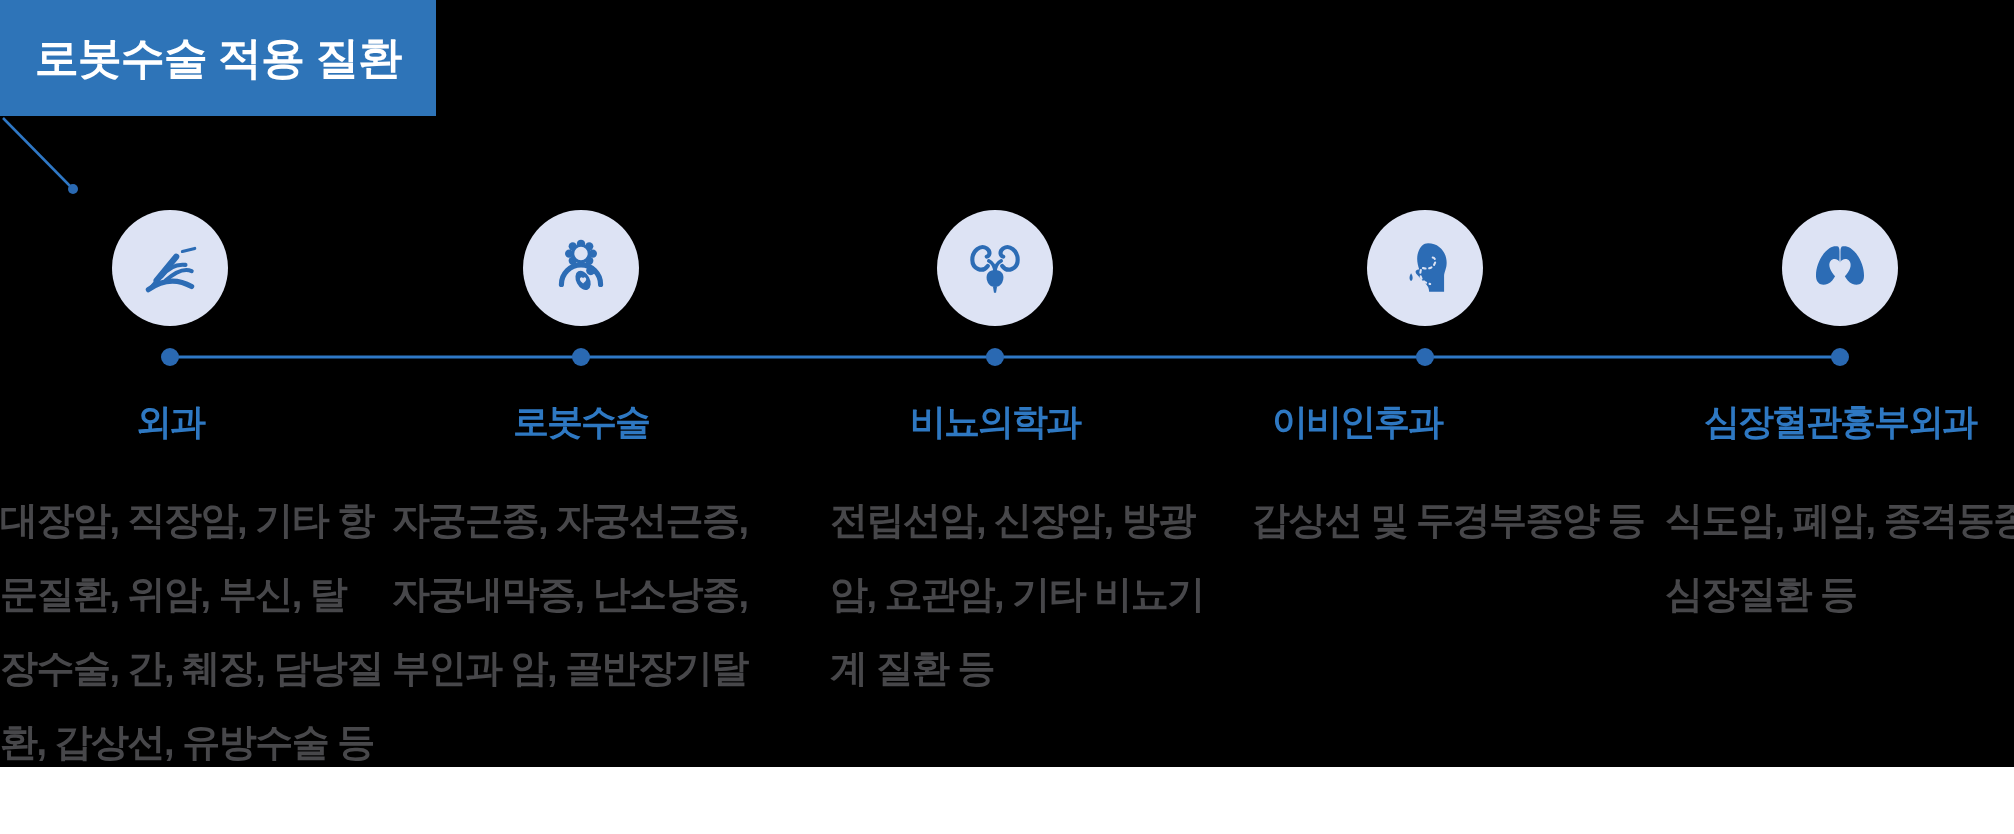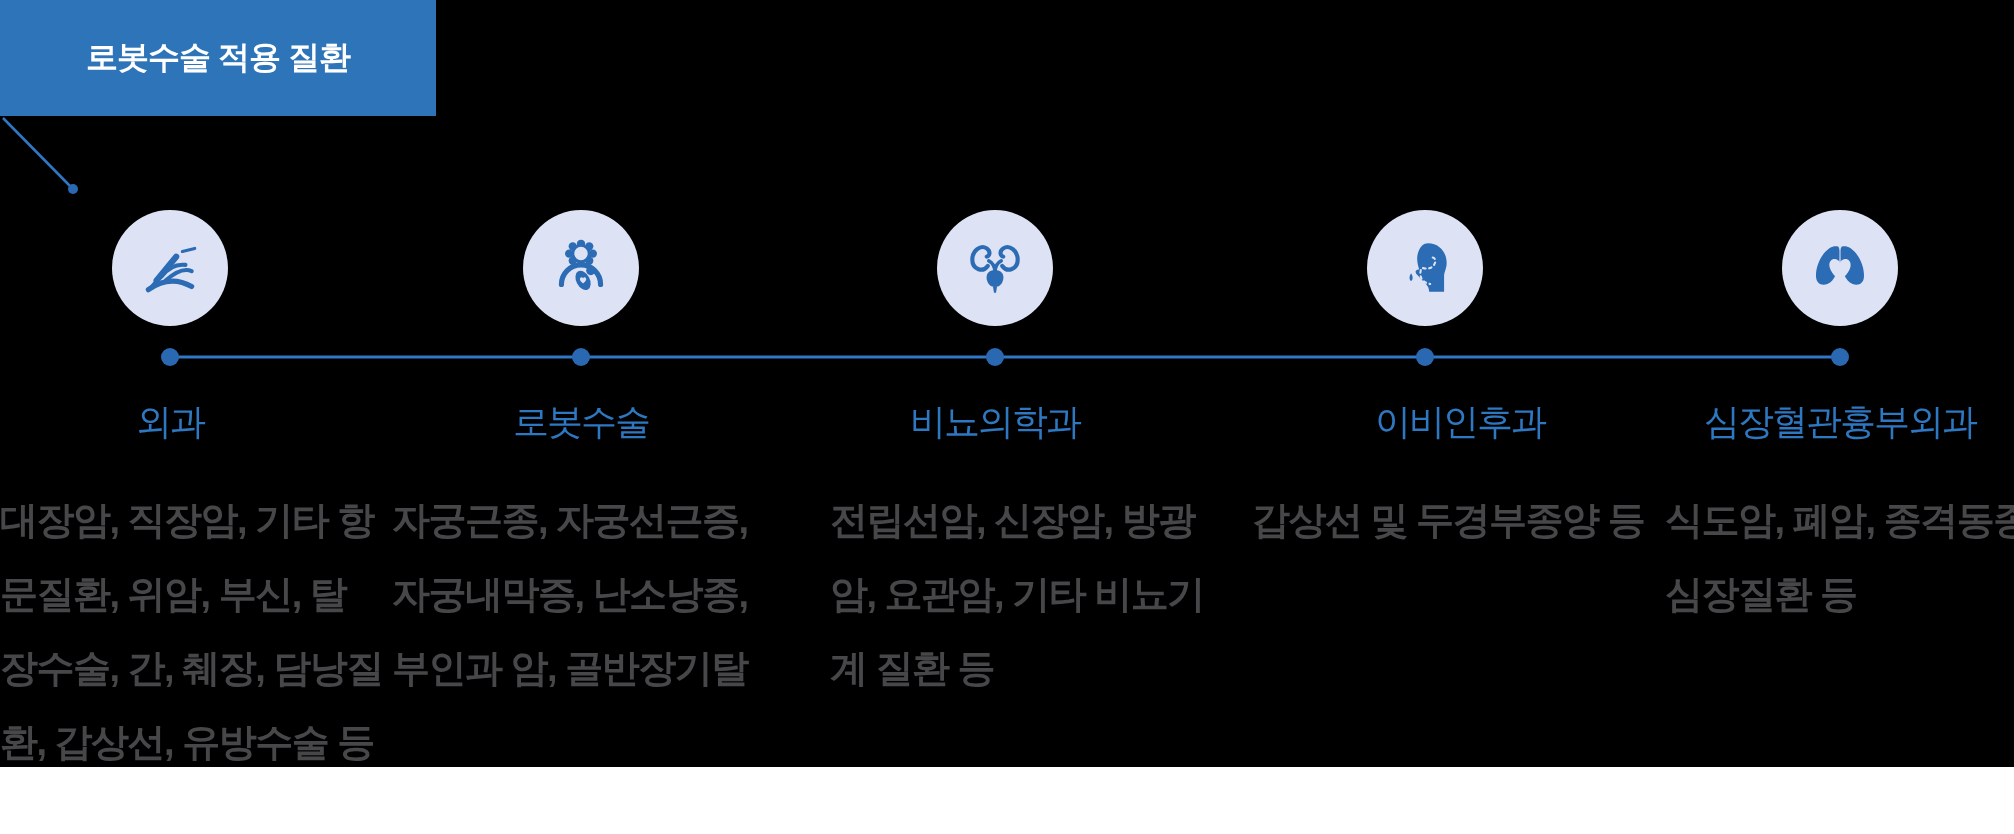--- a/index.html
+++ b/index.html
@@ -13,36 +13,36 @@
   .white-band{
     position:absolute;left:0;bottom:0;width:2014px;height:67px;
     background:#ffffff;
   }
   .title-box{
     position:absolute;left:0;top:0;width:436px;height:116px;
     background:#2E74B8;
     display:flex;align-items:center;justify-content:center;
   }
   .title-box span{
-    color:#ffffff;font-size:32px;font-weight:700;letter-spacing:-1px;
+    color:#ffffff;font-size:44px;font-weight:700;letter-spacing:-1px;
     white-space:nowrap;
   }
   .connector-layer{position:absolute;left:0;top:0;}
   .pointer-line{stroke:#2F78C6;stroke-width:2.5;}
   .timeline-line{stroke:#2F78C6;stroke-width:3;}
   .node-dot{fill:#2A69B2;}
   .pointer-dot{fill:#2A69B2;}
   .node-circle{
     position:absolute;top:210px;width:116px;height:116px;border-radius:50%;
     background:#DDE3F4;
     display:flex;align-items:center;justify-content:center;
   }
   .node-label{
     position:absolute;top:398px;transform:translateX(-50%);
-    color:#2E78C2;font-size:36px;font-weight:400;letter-spacing:-2px;
+    color:#2E78C2;font-size:36px;font-weight:700;letter-spacing:-2px;
     white-space:nowrap;
   }
   .diseases{
     position:absolute;top:483px;
     color:#47474A;font-size:38px;font-weight:300;letter-spacing:-1.5px;
   }
   .disease-line{
     height:74px;line-height:74px;white-space:nowrap;font-weight:bold;
   }
   .icon-svg{display:block;}
@@ -133,21 +133,21 @@
     </div>
 
   <div class="node-circle" style="left:1367px">
     <svg class="icon-svg" width="66" height="66" viewBox="0 0 64 64">
       <path class="icon-fill" d="M35 8 C46 8 53 17 53 27 C53 33 50.5 36 50.5 40 L50.5 55 L36 55 C36 50 33.5 48 30.5 45 L23.5 37.5 C21.5 34.5 24.5 33.5 26.5 33.5 C24.5 28 23.5 22 25.5 16.5 C27.5 11 30.5 8 35 8 Z"></path>
       <path class="icon-dotted" d="M30 32 C36 34 41 31 42 26 C42.6 22.5 39 20.5 37.5 23"></path>
       <path class="icon-dotted" d="M28 34 C26 41 30 46.5 37 47.5"></path>
       <path class="icon-fill" d="M18.5 37 C20.5 40 20.5 43.5 18.5 44.5 C16.5 43.5 16.5 40 18.5 37 Z"></path>
     </svg>
   </div>
-  <div class="node-label" style="left:1460px">이비인후과</div>
+  <div class="node-label" style="left:1357px">이비인후과</div>
   <div class="diseases" style="left:1252px">
       <div class="disease-line">갑상선 및 두경부종양 등</div>
     </div>
 
   <div class="node-circle" style="left:1782px">
     <svg class="icon-svg" width="66" height="66" viewBox="0 0 64 64">
       <path class="icon-fill" d="M29 11 C31 11 31.5 13 31.5 16 L31.5 22 C31.5 30 29.5 38 24.5 44 C18.5 50.5 9.5 49.5 8.8 41 C8 31 13.5 18.5 22 12.7 C24.3 11.1 27 10.7 29 11 Z"></path>
       <path class="icon-fill" d="M35 11 C33 11 32.5 13 32.5 16 L32.5 22 C32.5 30 34.5 38 39.5 44 C45.5 50.5 54.5 49.5 55.2 41 C56 31 50.5 18.5 42 12.7 C39.7 11.1 37 10.7 35 11 Z"></path>
       <path class="icon-bg" d="M32 27 C29.5 21 20.5 22.5 21.8 30.5 C22.7 36 28 40.5 32 45.5 C36 40.5 41.3 36 42.2 30.5 C43.5 22.5 34.5 21 32 27 Z"></path>
     </svg>

